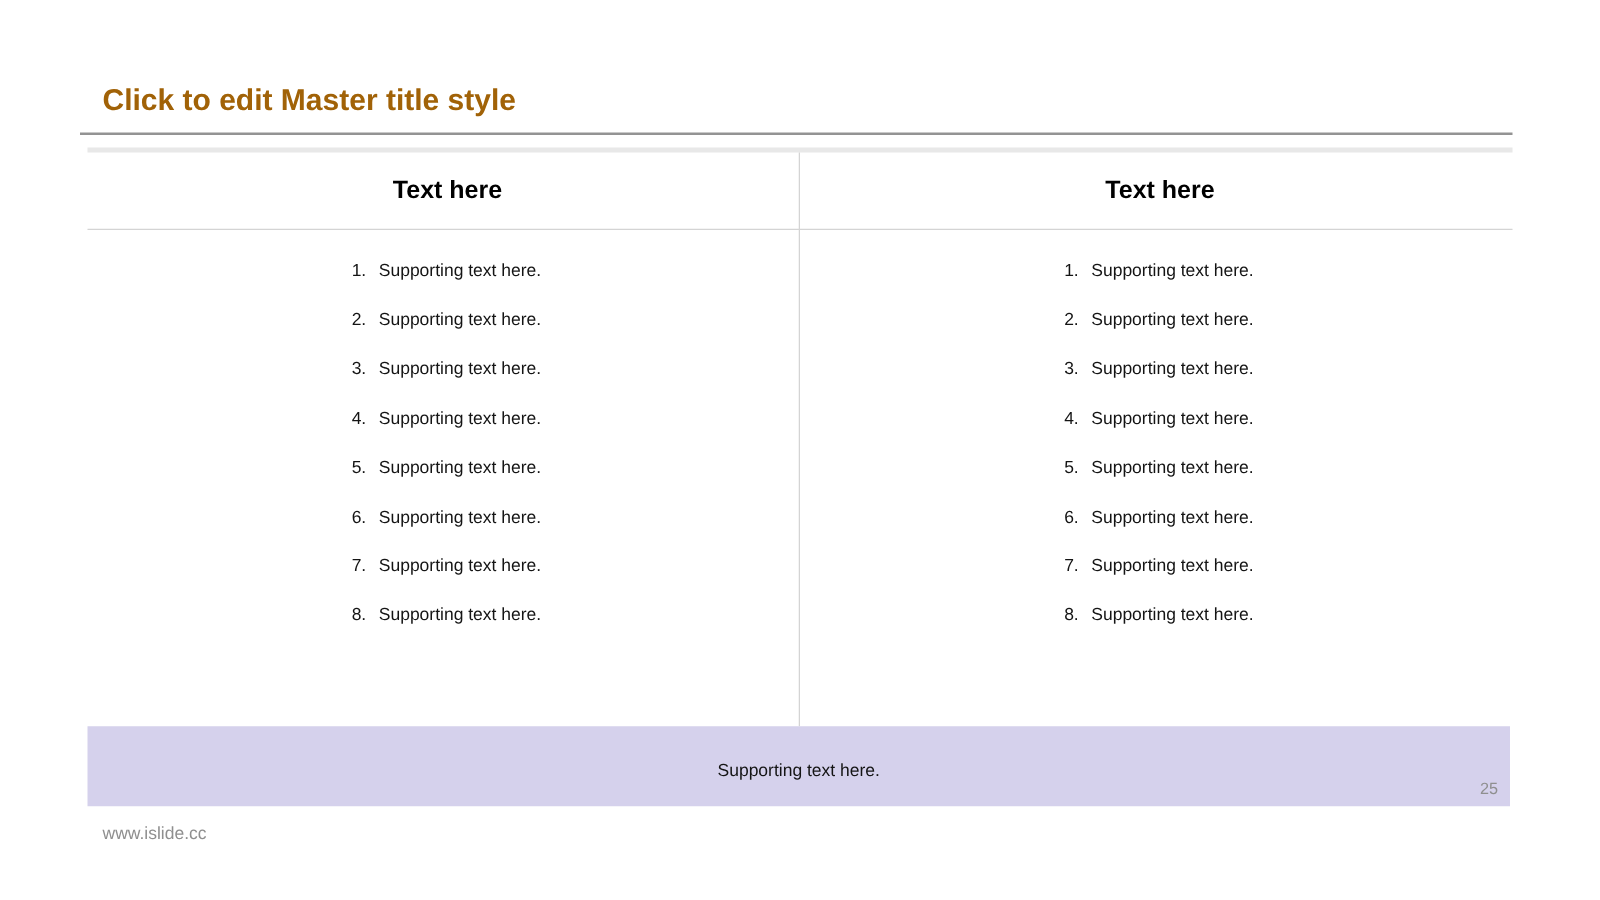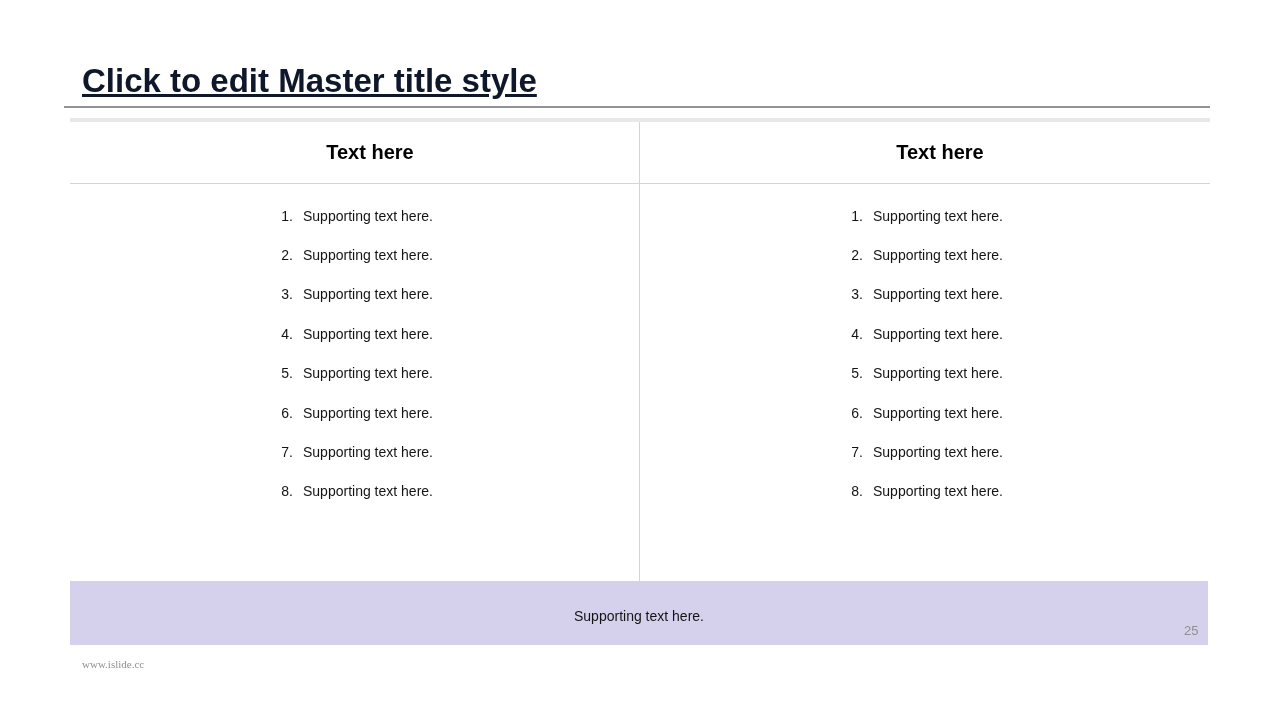--- a/index.html
+++ b/index.html
@@ -8,22 +8,22 @@
     background: #ffffff;
     font-family: "Liberation Sans", sans-serif;
     position: relative;
     overflow: hidden;
     color: #141414;
   }
   .abs { position: absolute; }
 
   .slide-title {
     left: 82px; top: 61px;
-    font-size: 33px; font-weight: bold; color: #0f172a;
-    line-height: 40px; white-space: nowrap; text-decoration: underline;
+    font-size: 24px; font-weight: bold; color: #a16207;
+    line-height: 40px; white-space: nowrap;
   }
   .title-underline {
     left: 64px; top: 106px; width: 1146px; height: 2px;
     background: #939393;
   }
   .header-band {
     left: 70px; top: 118px; width: 1140px; height: 4px;
     background: #e8e8e8;
   }
   .header-bottom-line {
@@ -33,21 +33,21 @@
   .v-divider {
     left: 639px; top: 122px; width: 1px; height: 459px;
     background: #d2d2d2;
   }
 
   .col { top: 122px; width: 570px; height: 459px; }
   .col-left  { left: 70px; }
   .col-right { left: 640px; }
 
   .col-header {
-    position: absolute; left: 15px; top: 0; width: 100%; height: 61px;
+    position: absolute; left: 3px; top: 0; width: 100%; height: 61px;
     display: flex; align-items: center; justify-content: center;
     font-size: 20px; font-weight: bold; color: #000000;
   }
 
   .list-wrap {
     position: absolute; left: 0; top: 62px; width: 100%;
     padding-top: 12px; text-align: center;
   }
   .list-block { display: inline-block; text-align: left; }
   .list-row {
@@ -59,21 +59,21 @@
 
   .banner {
     left: 70px; top: 581px; width: 1138px; height: 64px;
     background: #d5d1ec;
     display: flex; align-items: center; justify-content: center;
     padding-top: 6px; box-sizing: border-box;
     font-size: 14px; color: #141414;
   }
 
   .footer-url {
-    left: 82px; top: 658px; font-size: 11px; color: #8f8f8f; font-family: Liberation Serif, serif;
+    left: 82px; top: 658px; font-size: 14px; color: #8f8f8f;
   }
   .page-number {
     left: 1184px; top: 623px; font-size: 13px; color: #8f8f8f;
   }
 </style>
 </head>
 <body>
 
 <div class="abs slide-title">Click to edit Master title style</div>
 <div class="abs title-underline" style="background: rgb(147, 147, 147);"></div>

